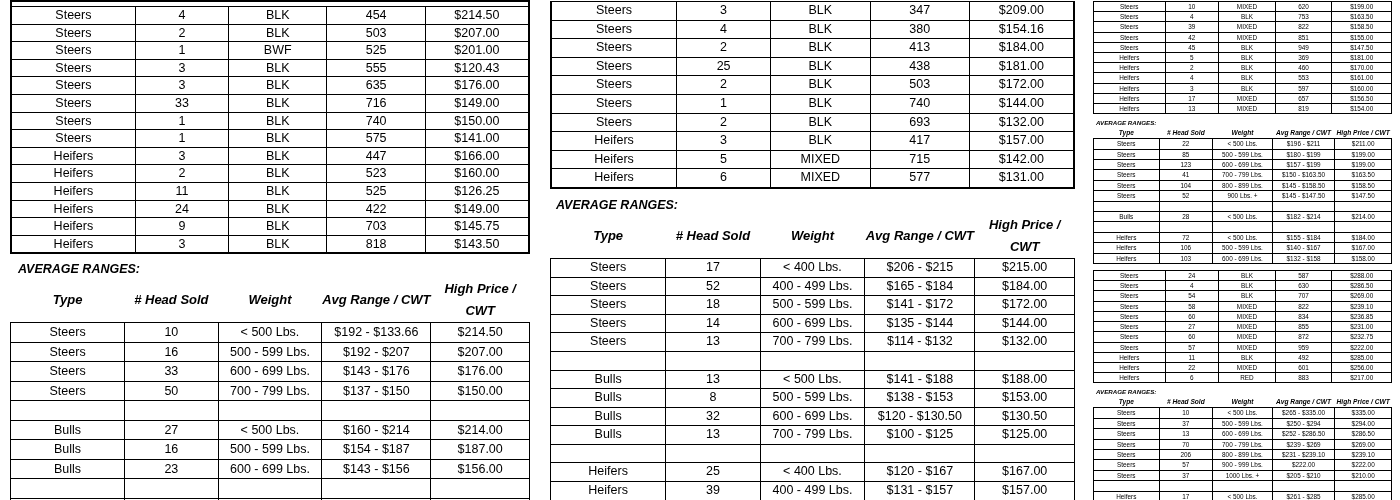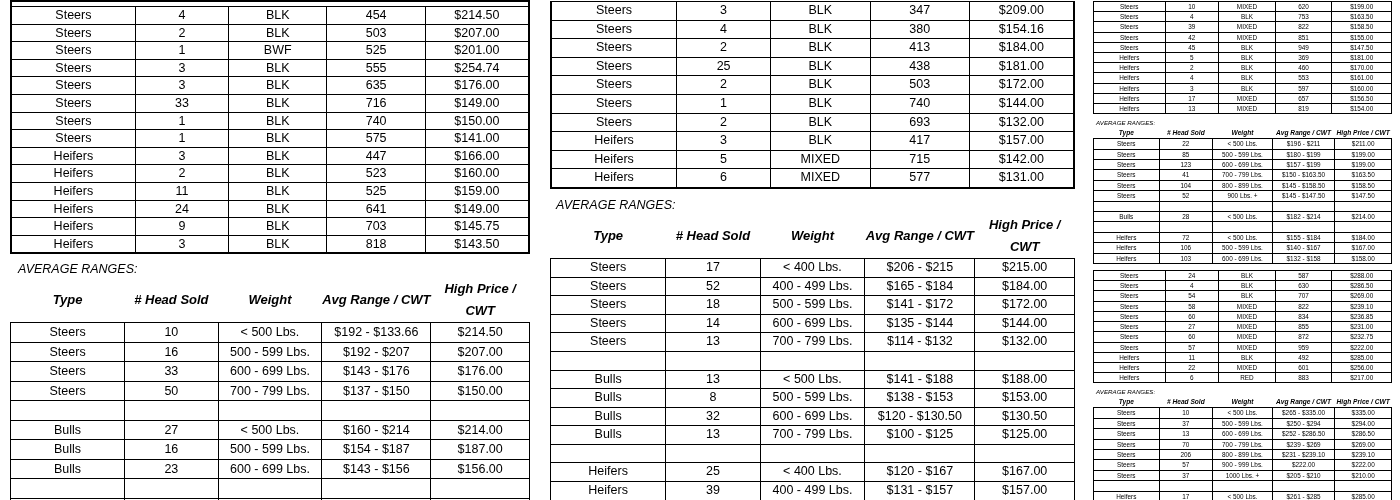--- a/index.html
+++ b/index.html
@@ -35,21 +35,21 @@
   
   .avg{border:2px solid #000;}
   .avg td{border:1px solid #000;border-left:1.4px solid #000;border-right:1.4px solid #000;}
   .avg col.a1{width:22%}
   .avg col.a2{width:18%}
   .avg col.a3{width:20%}
   .avg col.a4{width:21%}
   .avg col.a5{width:19%}
 
   .avgheadrow th{border:none;font-style:italic;font-weight:bold;}
-  .avg-title{font-style:italic;font-weight:normal;}
+  .avg-title{font-style:italic;font-weight:bold;}
 
   
   .col-left .sales td{font-size:12.5px;height:16.6px;line-height:16.6px;}
   .col-left .avg td{font-size:12.5px;height:18.5px;line-height:18.5px;}
   .col-left .avgheadrow th{font-size:13px;height:22px;line-height:22px;}
   .col-left .avg-title{font-size:12.5px;margin:8px 0 2px 8px;}
 
   .col-mid .sales td{font-size:12.5px;height:17.6px;line-height:17.6px;}
   .col-mid .avg td{font-size:12.5px;height:17.6px;line-height:17.6px;}
   .col-mid .avgheadrow th{font-size:13px;height:22px;line-height:22px;}
@@ -102,21 +102,21 @@
             <td>1</td>
             <td>BWF</td>
             <td>525</td>
             <td>$201.00</td>
           </tr>
           <tr>
             <td>Steers</td>
             <td>3</td>
             <td>BLK</td>
             <td>555</td>
-            <td>$254.74</td>
+            <td>$120.43</td>
           </tr>
           <tr>
             <td>Steers</td>
             <td>3</td>
             <td>BLK</td>
             <td>635</td>
             <td>$176.00</td>
           </tr>
           <tr>
             <td>Steers</td>
@@ -151,27 +151,27 @@
             <td>2</td>
             <td>BLK</td>
             <td>523</td>
             <td>$160.00</td>
           </tr>
           <tr>
             <td>Heifers</td>
             <td>11</td>
             <td>BLK</td>
             <td>525</td>
-            <td>$159.00</td>
+            <td>$126.25</td>
           </tr>
           <tr>
             <td>Heifers</td>
             <td>24</td>
             <td>BLK</td>
-            <td>641</td>
+            <td>422</td>
             <td>$149.00</td>
           </tr>
           <tr>
             <td>Heifers</td>
             <td>9</td>
             <td>BLK</td>
             <td>703</td>
             <td>$145.75</td>
           </tr>
           <tr>

